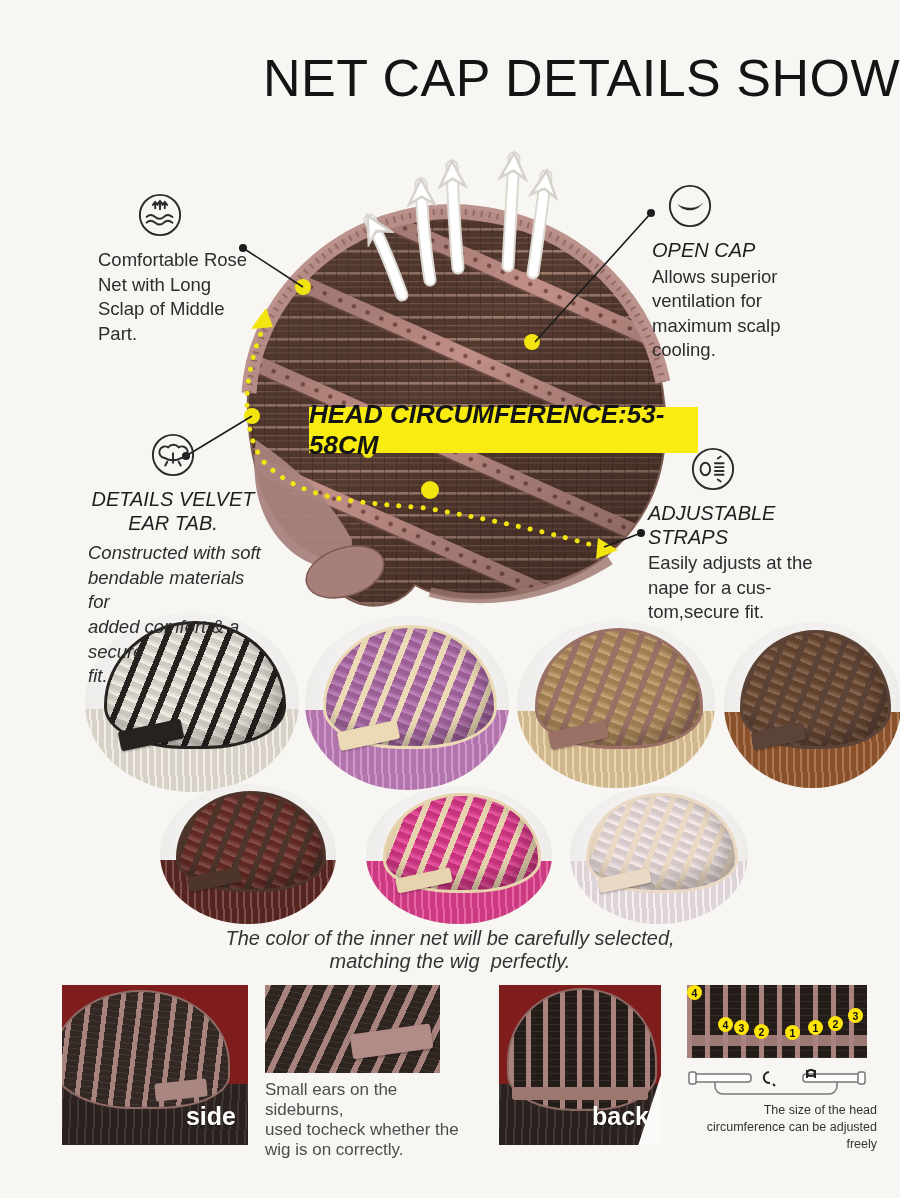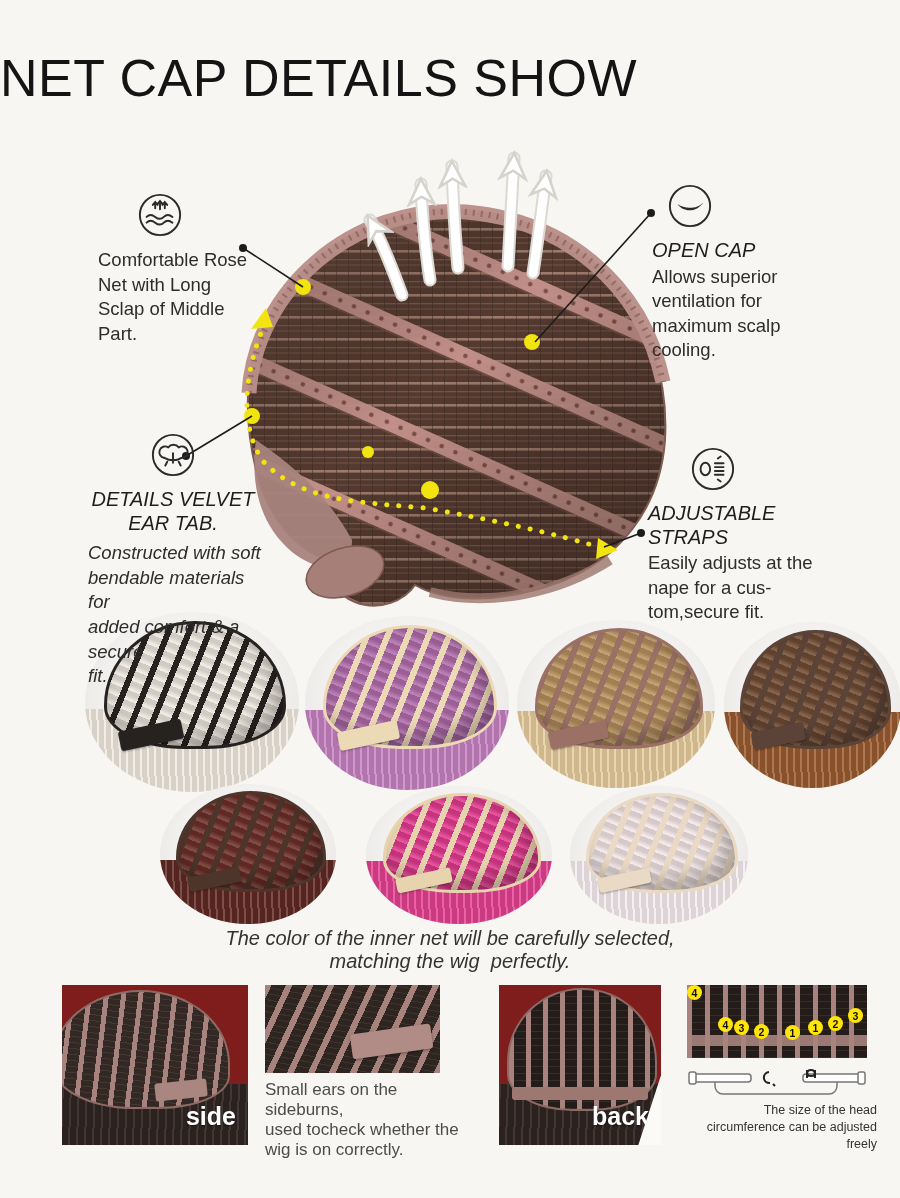--- a/index.html
+++ b/index.html
@@ -3,21 +3,21 @@
 <meta charset="utf-8">
 <style>
   html,body{margin:0;padding:0;background:#ddd;}
   #stage{position:relative;width:900px;height:1198px;background:#f8f6f3;overflow:hidden;
          font-family:"Liberation Sans",sans-serif;color:#2d2d2d;margin:0 auto;}
   .abs{position:absolute;}
   .pre{white-space:pre-line;}
   .prew{white-space:pre-wrap;}
 
   
-  #title{left:0;top:48px;width:900px;text-align:left;font-size:52px;letter-spacing:.5px;
+  #title{left:0;top:48px;width:900px;text-align:right;font-size:52px;letter-spacing:.5px;
          color:#141414;font-weight:400;}
 
   
   #hero{left:0;top:140px;width:900px;height:480px;}
 
   
   #banner{left:309px;top:407px;width:389px;height:46px;display:flex;align-items:center;justify-content:center;
           font-style:italic;font-weight:700;font-size:26px;color:#141414;z-index:5;}
 
   
@@ -193,20 +193,21 @@
         <line x1="641" y1="393" x2="604" y2="407"></line>
     </g>
     <g fill="#1c1c1c">
       <circle cx="243" cy="108" r="4"></circle>
         <circle cx="651" cy="73" r="4"></circle>
       <circle cx="186" cy="316" r="4"></circle>
         <circle cx="641" cy="393" r="4"></circle>
     </g>
   </svg>
 
+  <div id="banner" class="abs" style="background:#f8ec10">HEAD CIRCUMFERENCE:53-58CM</div>
 
   <div id="co2" class="abs">
     <svg class="co-icon" viewBox="0 0 48 48">
       <circle cx="24" cy="24" r="21" fill="none" stroke="#2b2b2b" stroke-width="2"></circle>
       <path d="M11 22 C17 31 31 31 38 20 C32 27 19 28 11 22 Z" fill="#2b2b2b"></path>
     </svg>
     <div class="co-title mt6">OPEN CAP</div>
     <div class="co-body pre mt2">Allows superior
 ventilation for
 maximum scalp

